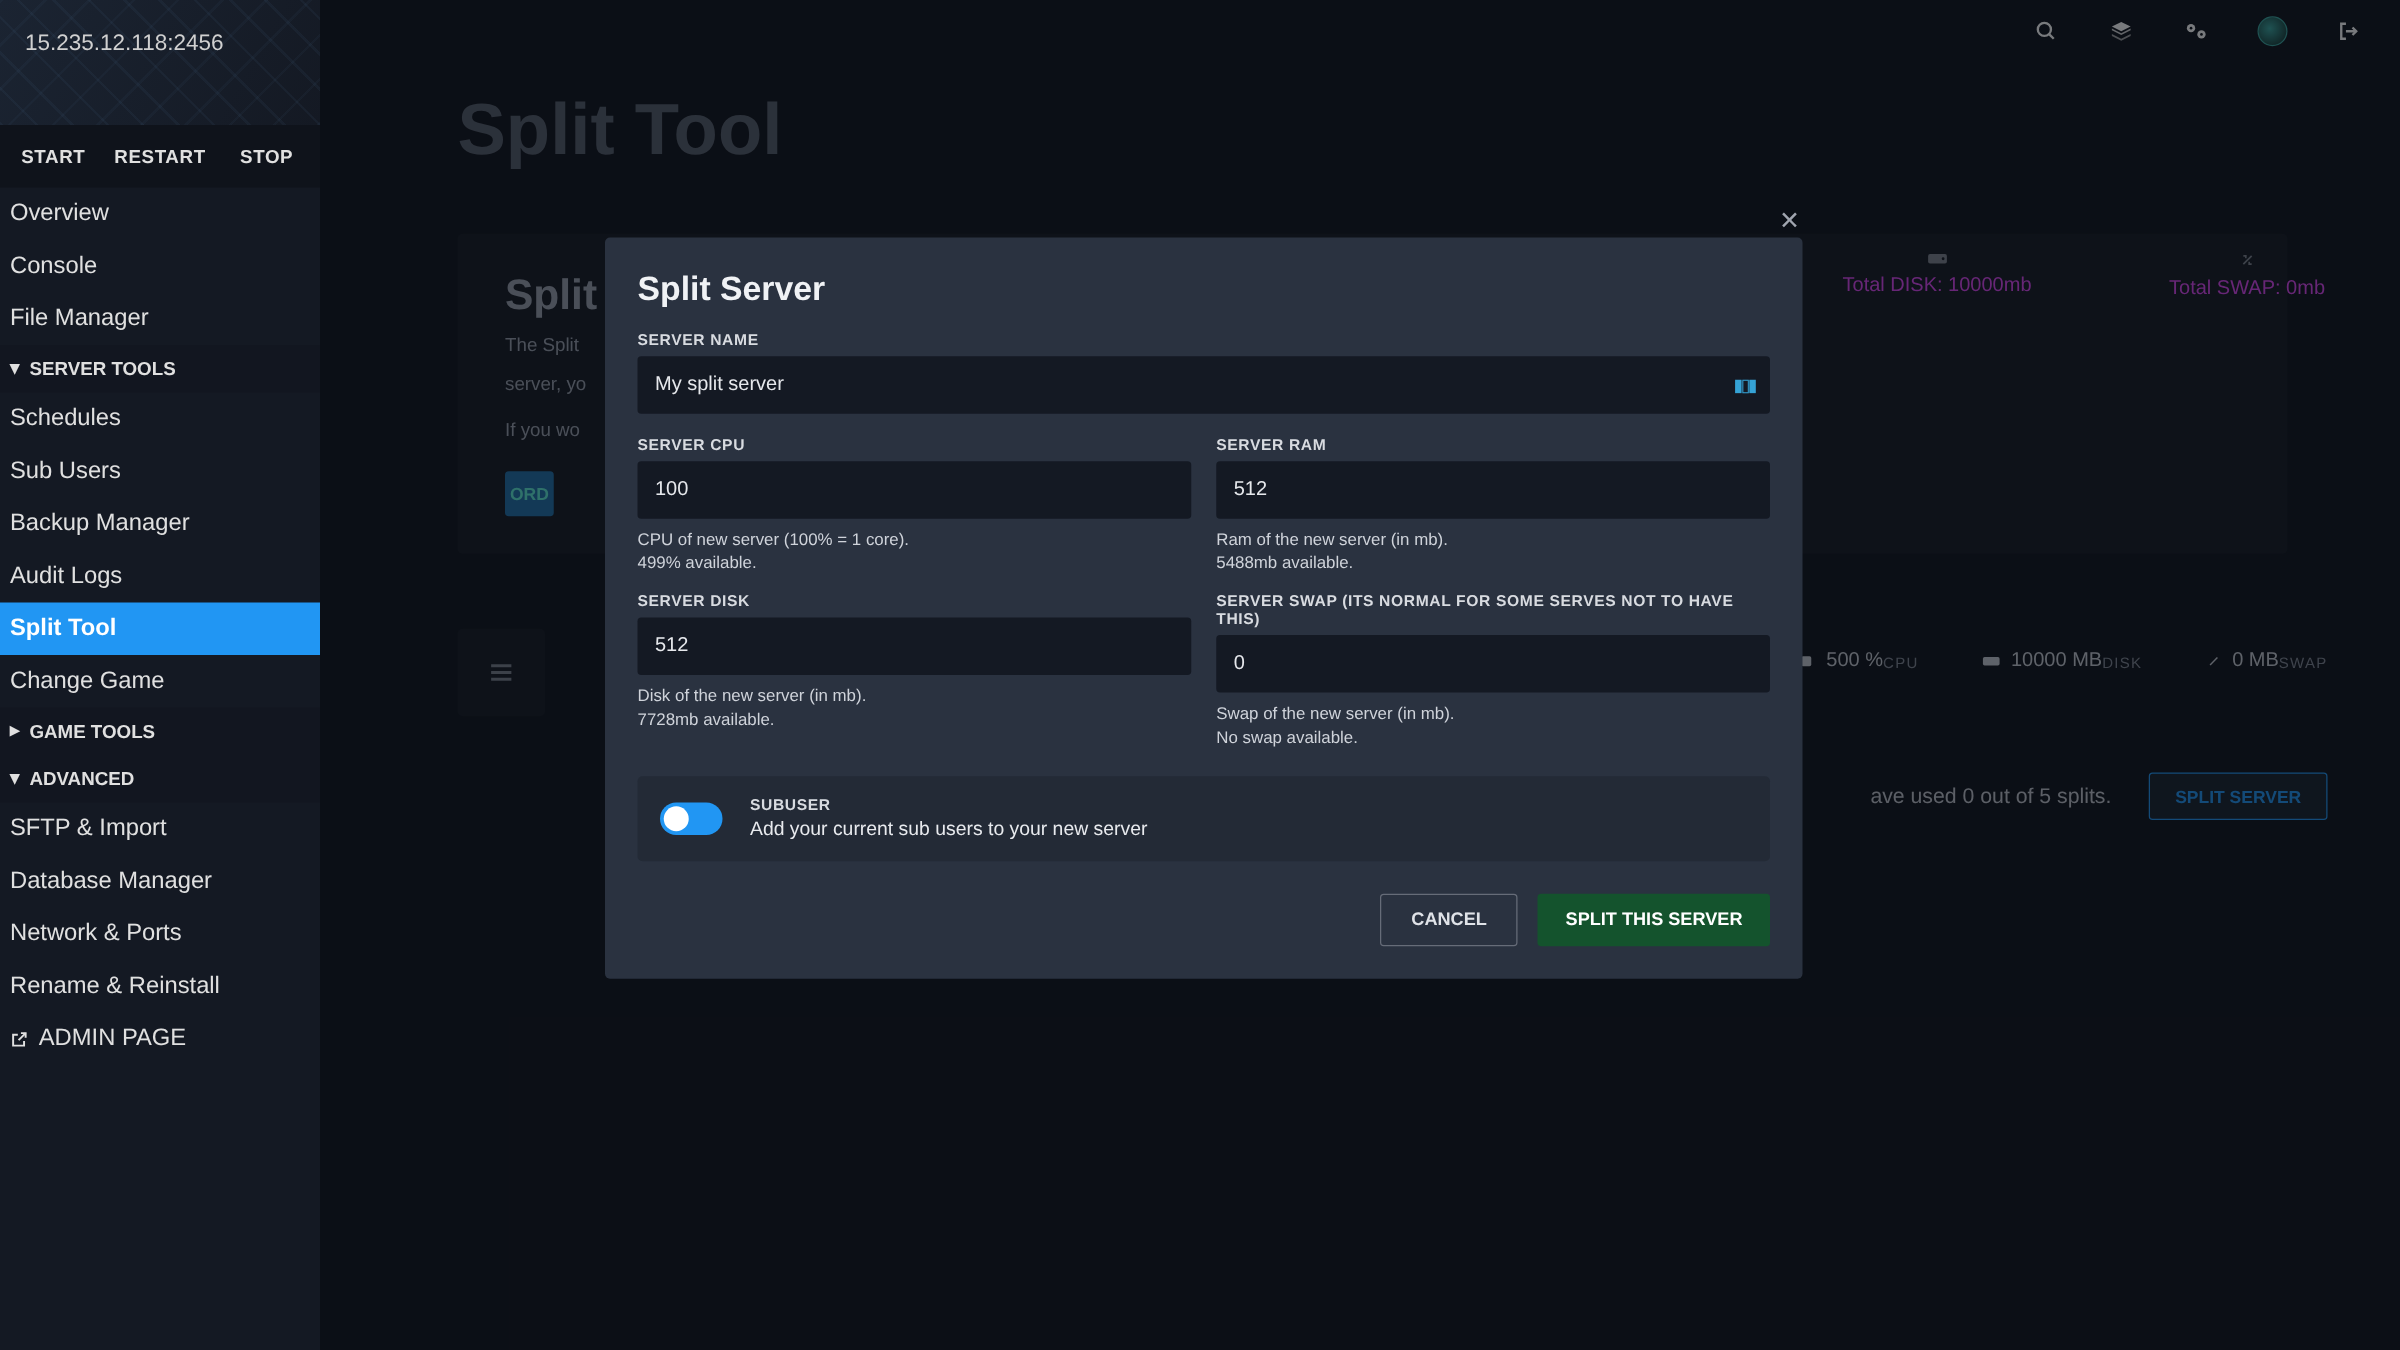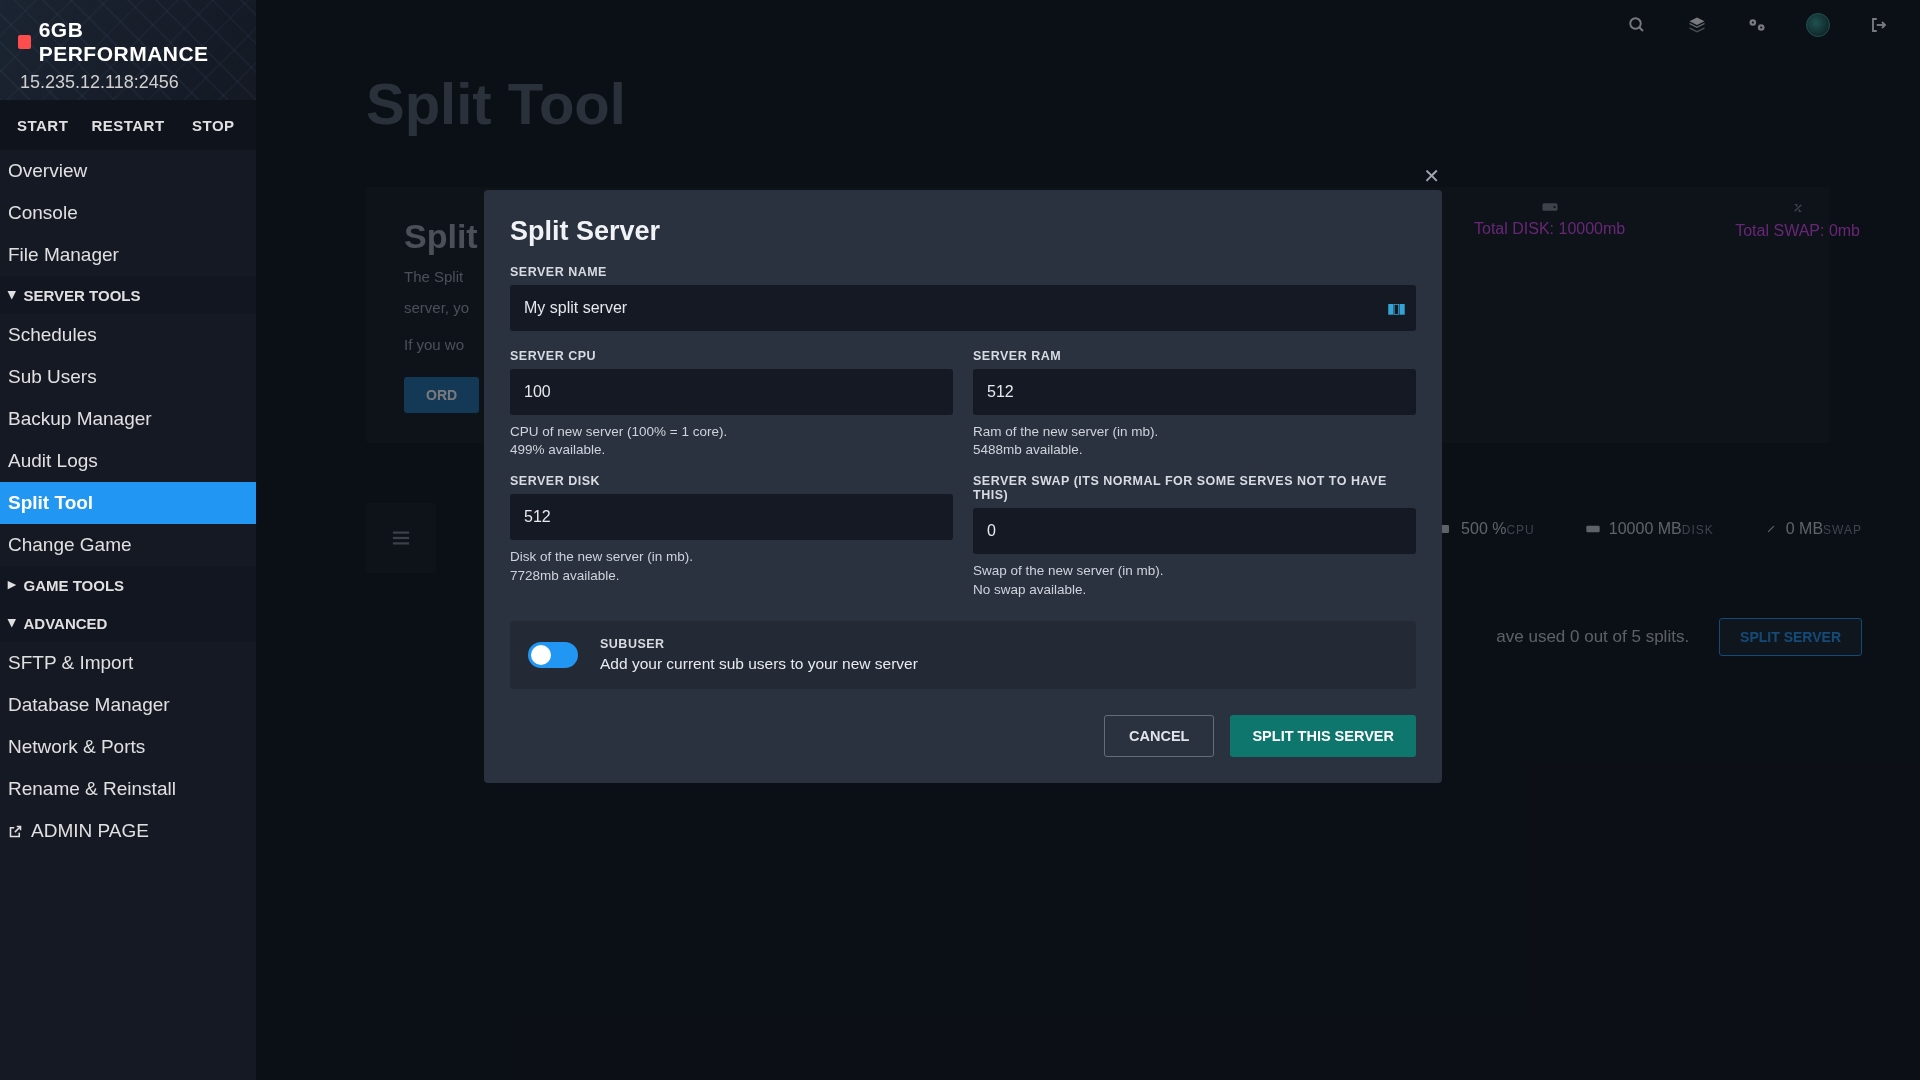--- a/index.html
+++ b/index.html
@@ -119,22 +119,22 @@
   margin-top: 50px;
   background: #141923;
   border-radius: 4px;
   padding: 30px 38px 30px 38px;
   color: #9aa0ad;
 }
 .panel h2 { font-size: 34px; color: #9aa0ad; font-weight:600;}
 .panel p { margin-top: 10px; font-size: 15px; line-height:1.4;}
 .order-btn {
   margin-top: 22px; display:inline-block;
-  background: #1f6fa8; color:#ffffff;
-  padding: 10px 22px; font-size: 14px; font-weight:600;
+  background: #1f6fa8; color:#5eead4;
+  padding: 10px 4px; font-size: 14px; font-weight:600;
   border-radius: 3px;
 }
 
 .stats-top {
   position:absolute; right: 60px; top: 200px;
   display:flex; gap:110px;
   text-align:center;
   color:#d946ef; font-size:16px;
 }
 .stats-top .s { display:flex; flex-direction:column; align-items:center; gap:6px;}
@@ -241,21 +241,21 @@
 
 .modal-actions{
   margin-top:26px; display:flex; justify-content:flex-end; gap:16px;
 }
 .btn-cancel{
   border:1px solid #666c78; background:transparent; color:#e0e3e8;
   padding:12px 24px; font-size:14.5px; font-weight:600; border-radius:3px;
   cursor:pointer;
 }
 .btn-primary{
-  background:#0f766e; color:#fff; border:none;
+  background:#14532d; color:#fff; border:none;
   padding:12px 22px; font-size:14.5px; font-weight:700; border-radius:3px;
   cursor:pointer;
 }
 
 svg{display:block;}
 </style>
 </head>
 <body>
 
 <div class="topbar">
@@ -285,24 +285,20 @@
     <svg width="18" height="18" viewBox="0 0 24 24" fill="none" stroke="#fff" stroke-width="2.5">
         <path d="M9 4h-5v16h5"></path>
         <path d="M16 8l4 4-4 4"></path>
         <line x1="20" y1="12" x2="9" y2="12"></line>
       </svg>
   </div>
 </div>
 
 <div class="sidebar">
   <div class="side-header">
-    <div class="row1">
-      <span class="status-sq"></span>
-      <span>6GB PERFORMANCE</span>
-    </div>
     <div class="row2">15.235.12.118:2456</div>
   </div>
   <div class="power-row">
     <div>START</div>
     <div>RESTART</div>
     <div>STOP</div>
   </div>
   <div class="navlist">
     <div class="item">Overview</div>
     <div class="item">Console</div>

